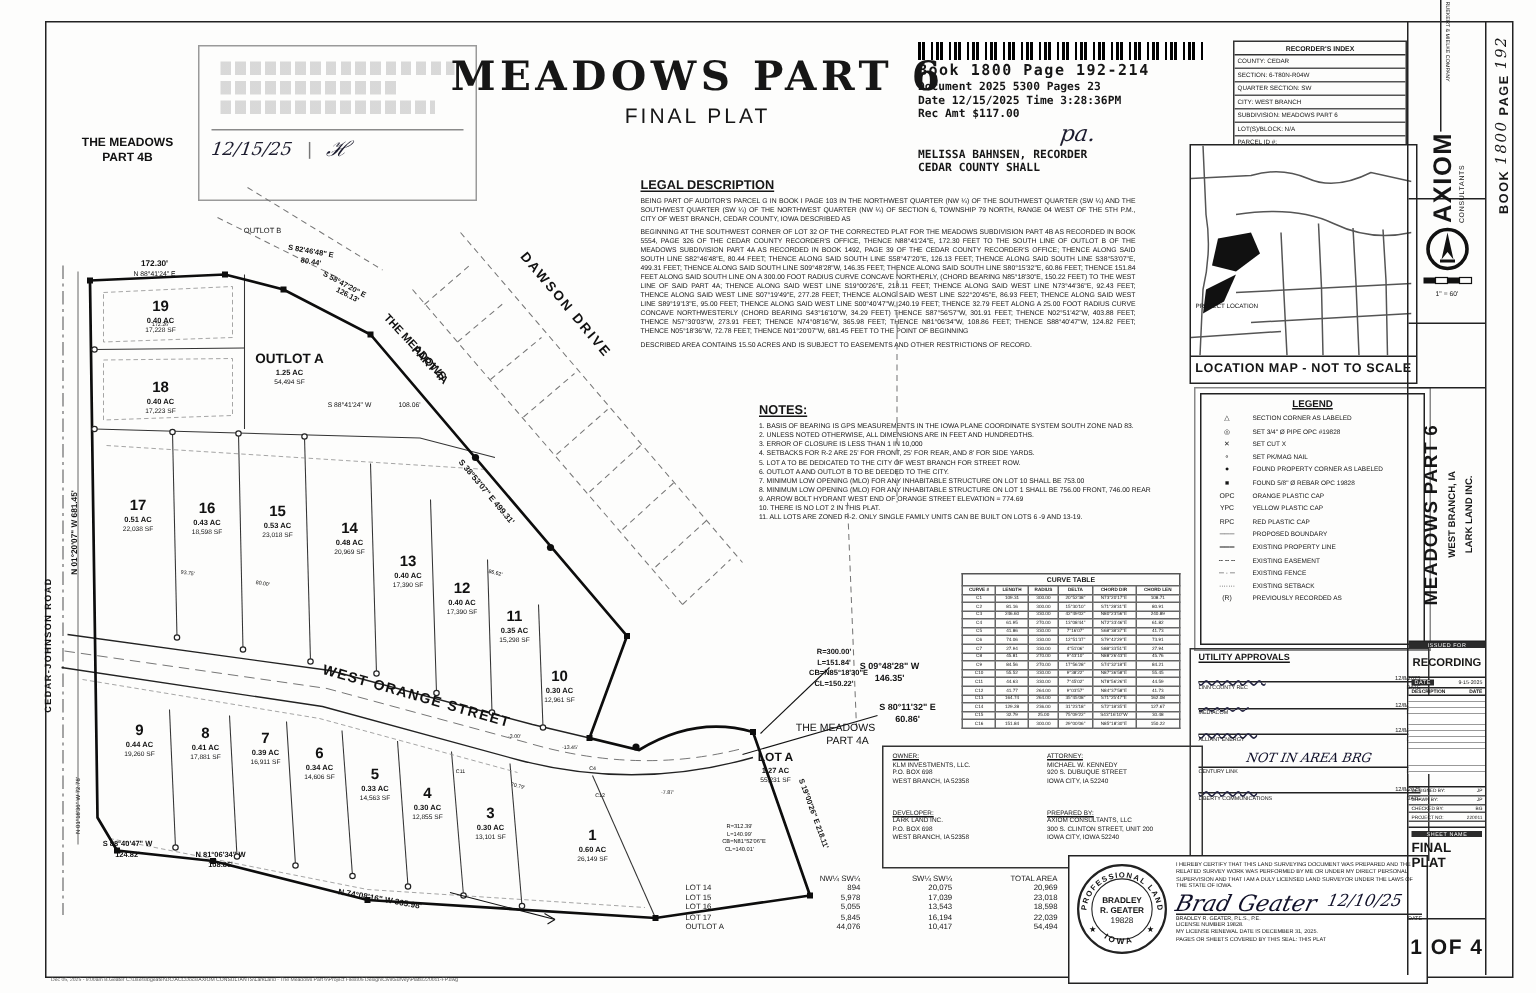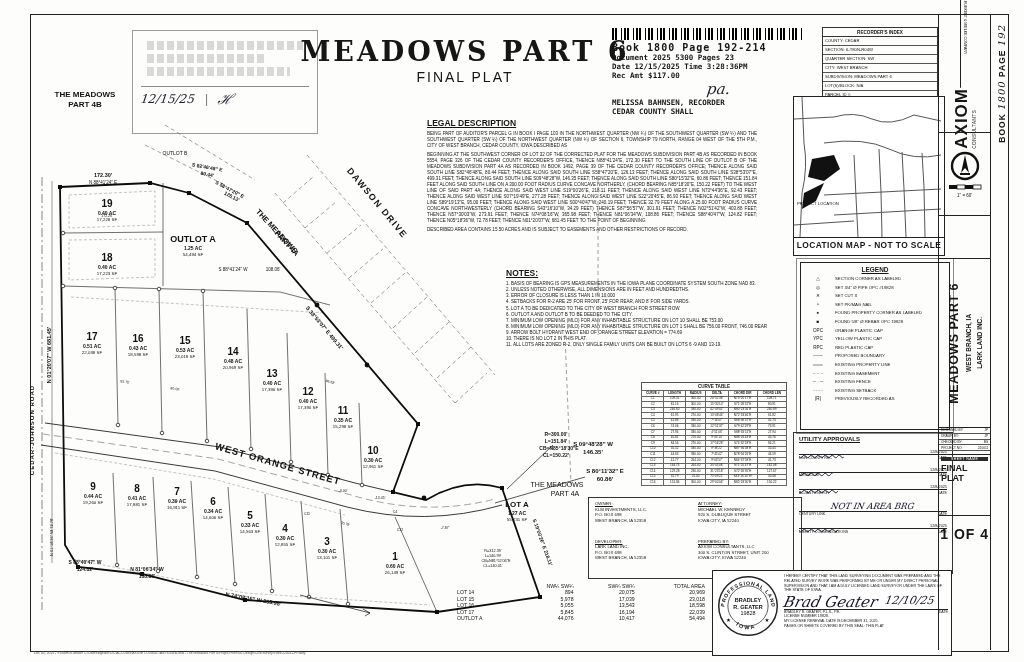--- a/index.html
+++ b/index.html
@@ -625,20 +625,33 @@
           <rect x="17" y="1" width="8" height="4" fill="#111"></rect>
             <rect x="25" y="1" width="8" height="4" fill="none" stroke="#111" stroke-width="0.8"></rect>
         </svg>
         <div style="font-size:4.5px">1" = 60'</div>
       </div>
       <div class="sb-box" id="sb-empty"></div>
       <div class="sb-box" id="sb-proj">
         <div class="rot p1">MEADOWS PART 6</div>
         <div class="rot p2">WEST BRANCH, IA</div>
         <div class="rot p3">LARK LAND INC.</div>
+      </div>
+      <div class="sb-box" id="sb-issue">
+        <div class="sb-bar">ISSUED FOR</div>
+        <div class="rec">RECORDING</div>
+        <div class="dt">
+          <span class="sb-bar" style="padding:0 2px">DATE</span>
+          <span>9-15-2025</span>
+        </div>
+        <div class="cols">
+          <span>DESCRIPTION</span>
+          <span>DATE</span>
+        </div>
+        <div class="ruled"></div>
       </div>
       <div class="sb-box" id="sb-fields">
         <div class="fr">
             <span>DESIGNED BY:</span>
             <span>JP</span>
           </div>
         <div class="fr">
             <span>DRAWN BY:</span>
             <span>JP</span>
           </div>

